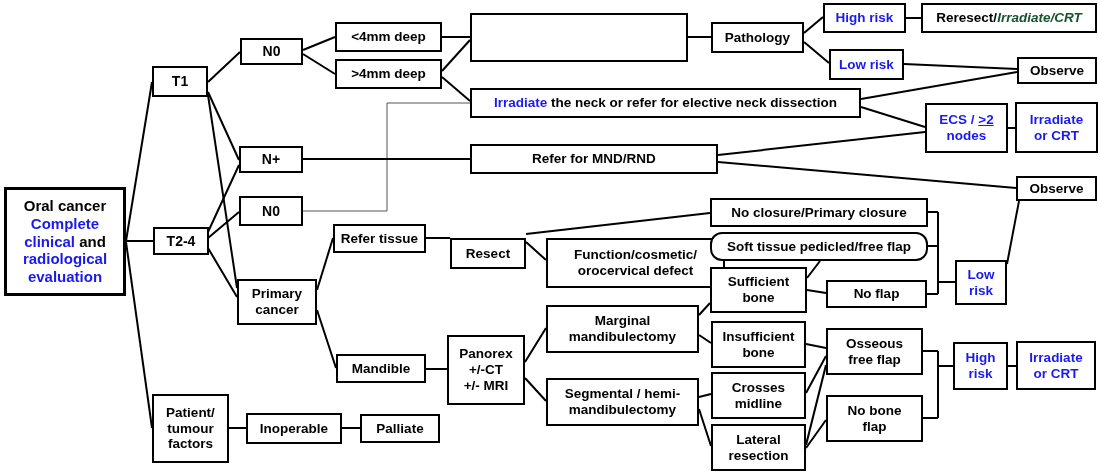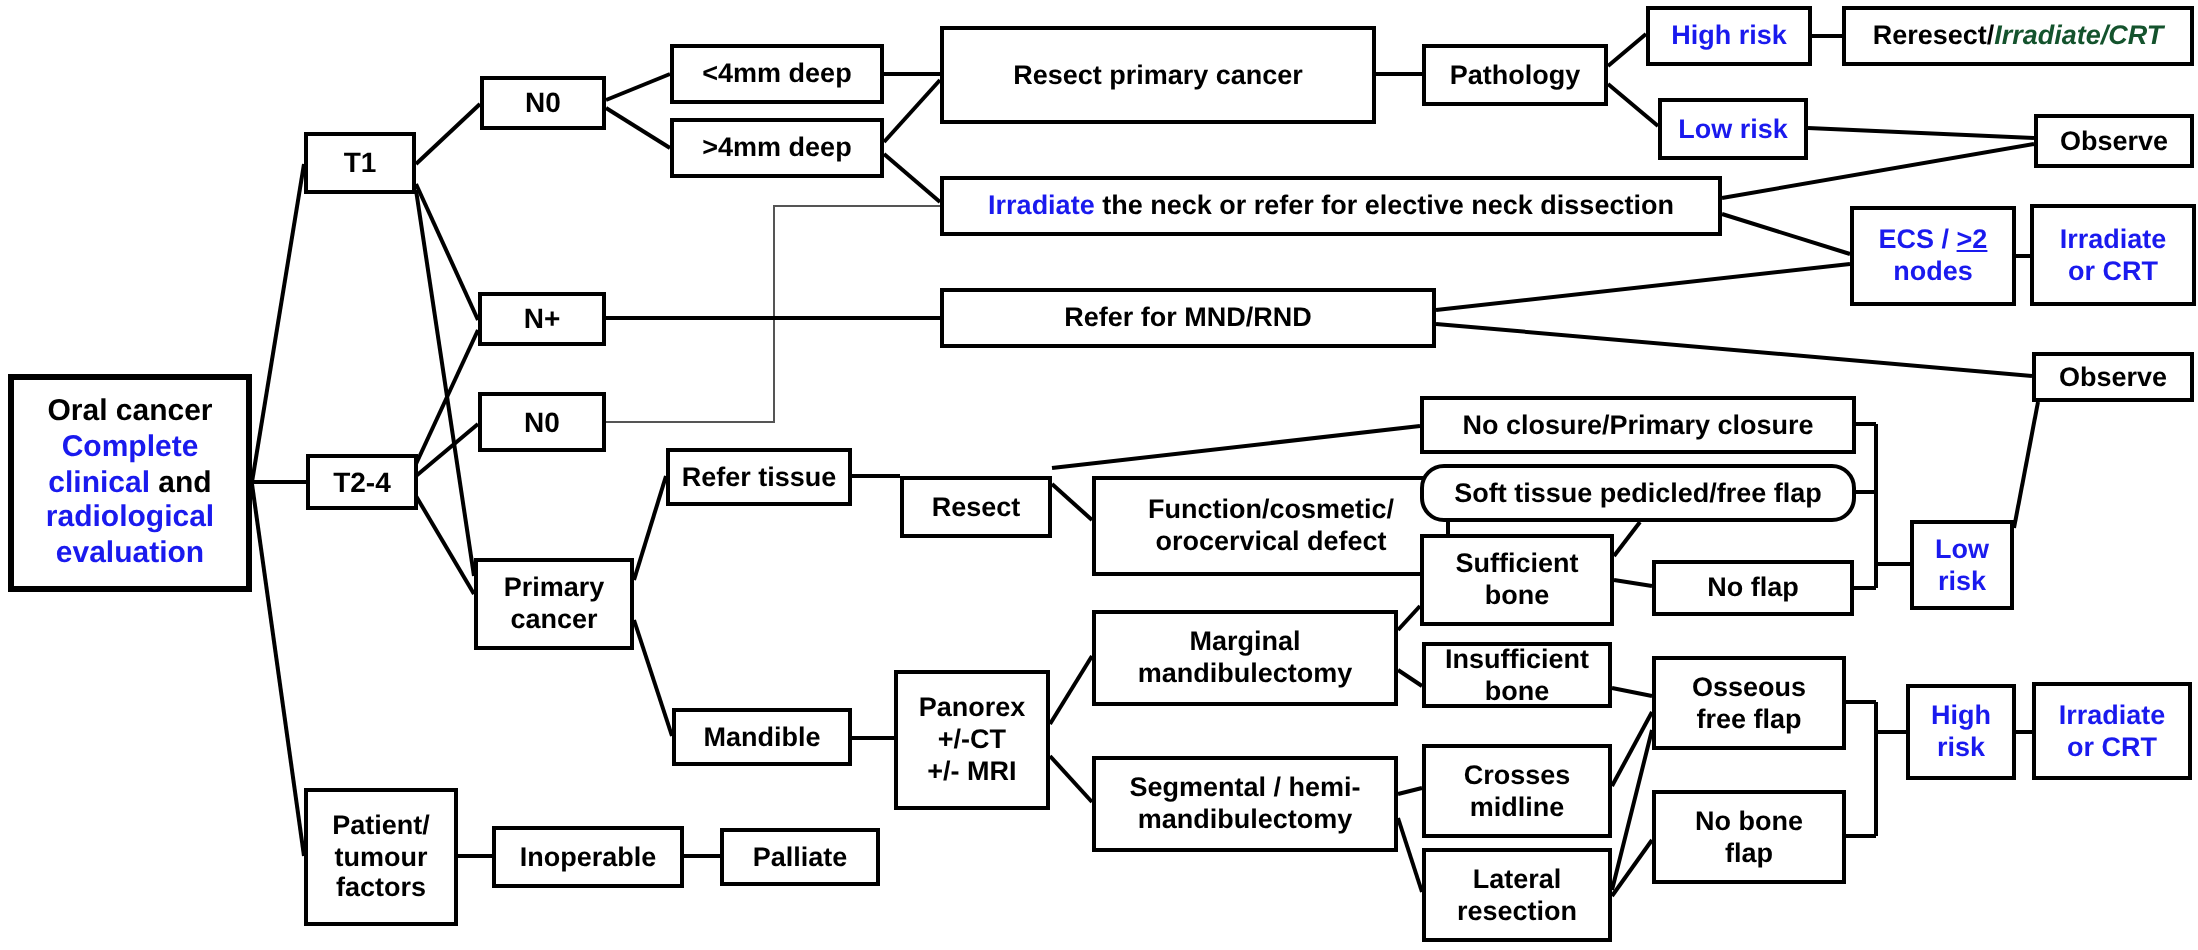--- a/index.html
+++ b/index.html
@@ -114,21 +114,20 @@
       <div class="node" style="left: 240px; top: 38px; width: 63px; height: 27px; font-size: 14px;">
         <span class="ln"><span style="color: rgb(0, 0, 0);">N0</span></span>
       </div>
       <div class="node" style="left: 335px; top: 22px; width: 107px; height: 30px; font-size: 13.5px;">
         <span class="ln"><span style="color: rgb(0, 0, 0);">&lt;4mm deep</span></span>
       </div>
       <div class="node" style="left: 335px; top: 59px; width: 107px; height: 30px; font-size: 13.5px;">
         <span class="ln"><span style="color: rgb(0, 0, 0);">&gt;4mm deep</span></span>
       </div>
       <div class="node" style="left: 470px; top: 13px; width: 218px; height: 49px; font-size: 13.5px;">
-        <span class="ln"><span style="color: rgb(0, 0, 0);">Resect primary cancer</span></span>
       </div>
       <div class="node" style="left: 711px; top: 22px; width: 93px; height: 31px; font-size: 13.5px;">
         <span class="ln"><span style="color: rgb(0, 0, 0);">Pathology</span></span>
       </div>
       <div class="node" style="left: 823px; top: 3px; width: 83px; height: 30px; font-size: 13.5px;">
         <span class="ln"><span style="color: rgb(26, 26, 238);">High risk</span></span>
       </div>
       <div class="node" style="left: 921px; top: 3px; width: 176px; height: 30px; font-size: 13.5px;">
         <span class="ln"><span style="color: rgb(0, 0, 0);">Reresect/</span><span style="color: #14532d; font-style: italic;">Irradiate/CRT</span></span>
       </div>
@@ -197,21 +196,21 @@
       </div>
       <div class="node" style="left: 447px; top: 335px; width: 78px; height: 70px; font-size: 13.5px;">
         <span class="ln"><span style="color: rgb(0, 0, 0);">Panorex</span></span>
         <span class="ln"><span style="color: rgb(0, 0, 0);">+/-CT</span></span>
         <span class="ln"><span style="color: rgb(0, 0, 0);">+/- MRI</span></span>
       </div>
       <div class="node" style="left: 546px; top: 305px; width: 153px; height: 48px; font-size: 13.5px;">
         <span class="ln"><span style="color: rgb(0, 0, 0);">Marginal</span></span>
         <span class="ln"><span style="color: rgb(0, 0, 0);">mandibulectomy</span></span>
       </div>
-      <div class="node" style="left: 711px; top: 321px; width: 95px; height: 33px; font-size: 13.5px;">
+      <div class="node" style="left: 711px; top: 321px; width: 95px; height: 47px; font-size: 13.5px;">
         <span class="ln"><span style="color: rgb(0, 0, 0);">Insufficient</span></span>
         <span class="ln"><span style="color: rgb(0, 0, 0);">bone</span></span>
       </div>
       <div class="node" style="left: 546px; top: 378px; width: 153px; height: 48px; font-size: 13.5px;">
         <span class="ln"><span style="color: rgb(0, 0, 0);">Segmental / hemi-</span></span>
         <span class="ln"><span style="color: rgb(0, 0, 0);">mandibulectomy</span></span>
       </div>
       <div class="node" style="left: 711px; top: 372px; width: 95px; height: 47px; font-size: 13.5px;">
         <span class="ln"><span style="color: rgb(0, 0, 0);">Crosses</span></span>
         <span class="ln"><span style="color: rgb(0, 0, 0);">midline</span></span>

